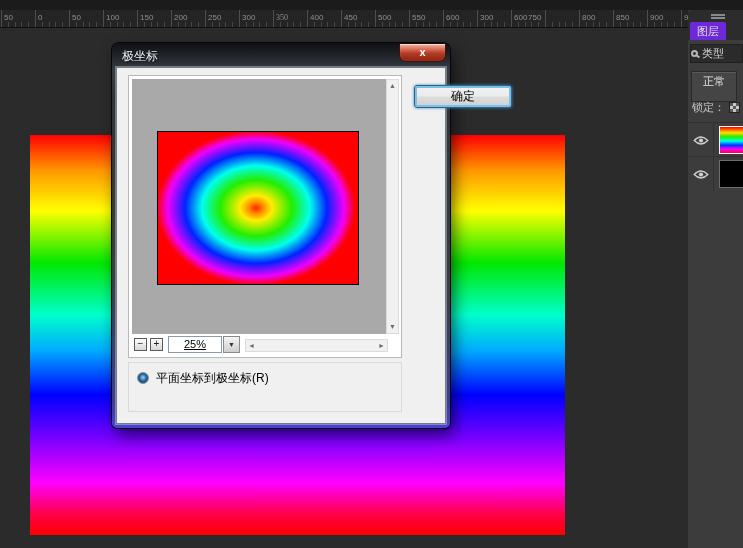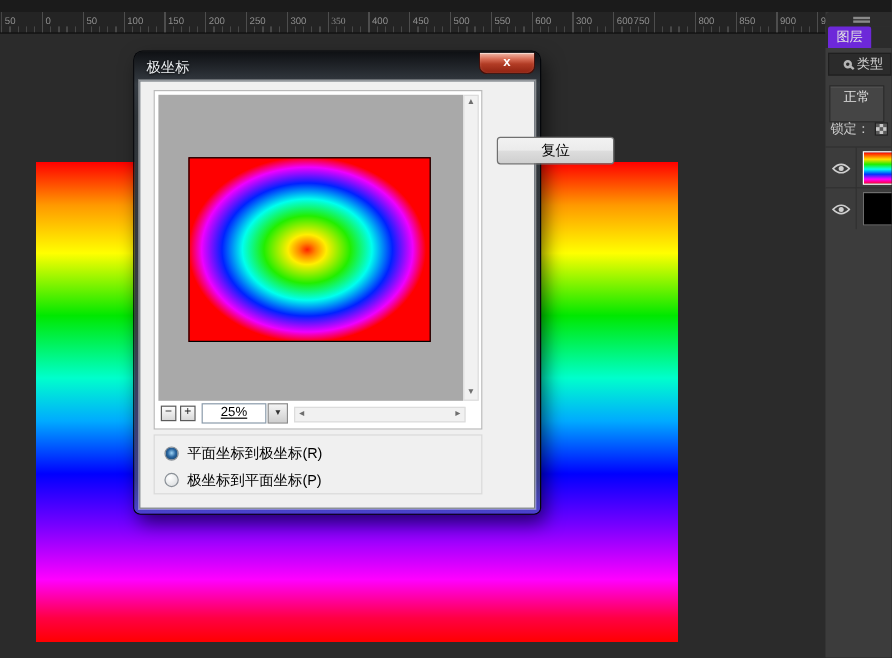--- a/index.html
+++ b/index.html
@@ -77,21 +77,21 @@
   
   .right-panel { position:absolute; left:688px; top:10px; width:55px; height:538px; background:#383838; }
   .collapse-strip { position:absolute; left:0; top:0; width:55px; height:12px; background:#2c2c2c; border-radius:4px 0 0 0; }
   .collapse-icon { position:absolute; right:18px; top:4px; width:14px; height:5px;
     border-top:2px solid #8a8a8a; border-bottom:2px solid #8a8a8a; }
   .tab-row { position:absolute; left:0; top:12px; width:55px; height:18px; background:#2c2c2c; }
   .panel-tab { position:absolute; left:2px; top:0; height:18px; padding:0 7px; background:#6d28d9;
     color:#e2e2e2; font-size:11px; line-height:18px; border-radius:2px 2px 0 0; cursor:pointer; }
   .panel-body { position:absolute; left:0; top:30px; width:55px; height:508px; background:#3c3c3c; }
   .filter-row { position:absolute; left:2px; top:4px; width:53px; height:19px; background:#2b2b2b;
-    border:1px solid #1f1f1f; display:flex; align-items:center; gap:4px; padding-left:12px; cursor:pointer; }
+    border:1px solid #1f1f1f; display:flex; align-items:center; gap:4px; padding-left:0; cursor:pointer; }
   .mag-icon { width:7px; height:7px; border:2px solid #b5b5b5; border-radius:50%; position:relative; flex:0 0 auto; }
   .mag-icon::after { content:""; position:absolute; width:5px; height:2px; background:#b5b5b5;
     right:-4px; bottom:-2px; transform:rotate(40deg); }
   .filter-label { font-size:11px; color:#d6d6d6; }
   .blend-row { position:absolute; left:0; top:27px; width:55px; height:26px; }
   .blend-select { position:absolute; left:3px; top:4px; width:46px; height:31px; background:#454545;
     border:1px solid #2a2a2a; box-shadow:inset 0 1px 0 #5a5a5a; color:#e3e3e3; font-size:11px;
     text-align:center; line-height:18px; cursor:pointer; }
   .lock-row { position:absolute; left:0; top:55px; width:55px; height:24px; display:flex; align-items:center; gap:4px; padding-left:4px; }
   .lock-label { font-size:11px; color:#cccccc; }
@@ -163,27 +163,23 @@
           <span class="arr">►</span>
         </div>
       </div>
     </div>
 
     <div class="radio-group">
       <div class="radio-row r0 checked">
         <span class="radio-dot"></span>
         <span class="radio-label">平面坐标到极坐标(R)</span>
       </div>
-      <div class="radio-row r1">
-        <span class="radio-dot"></span>
-        <span class="radio-label">极坐标到平面坐标(P)</span>
-      </div>
-    </div>
-
-    <div class="dlg-btn btn-reset">复位</div>
+    </div>
+
+    <div class="dlg-btn btn-ok">确定</div>
   </div>
 </div>
 
 <div class="right-panel">
   <div class="collapse-strip">
     <div class="collapse-icon"></div>
   </div>
   <div class="tab-row">
     <div class="panel-tab">图层</div>
   </div>

